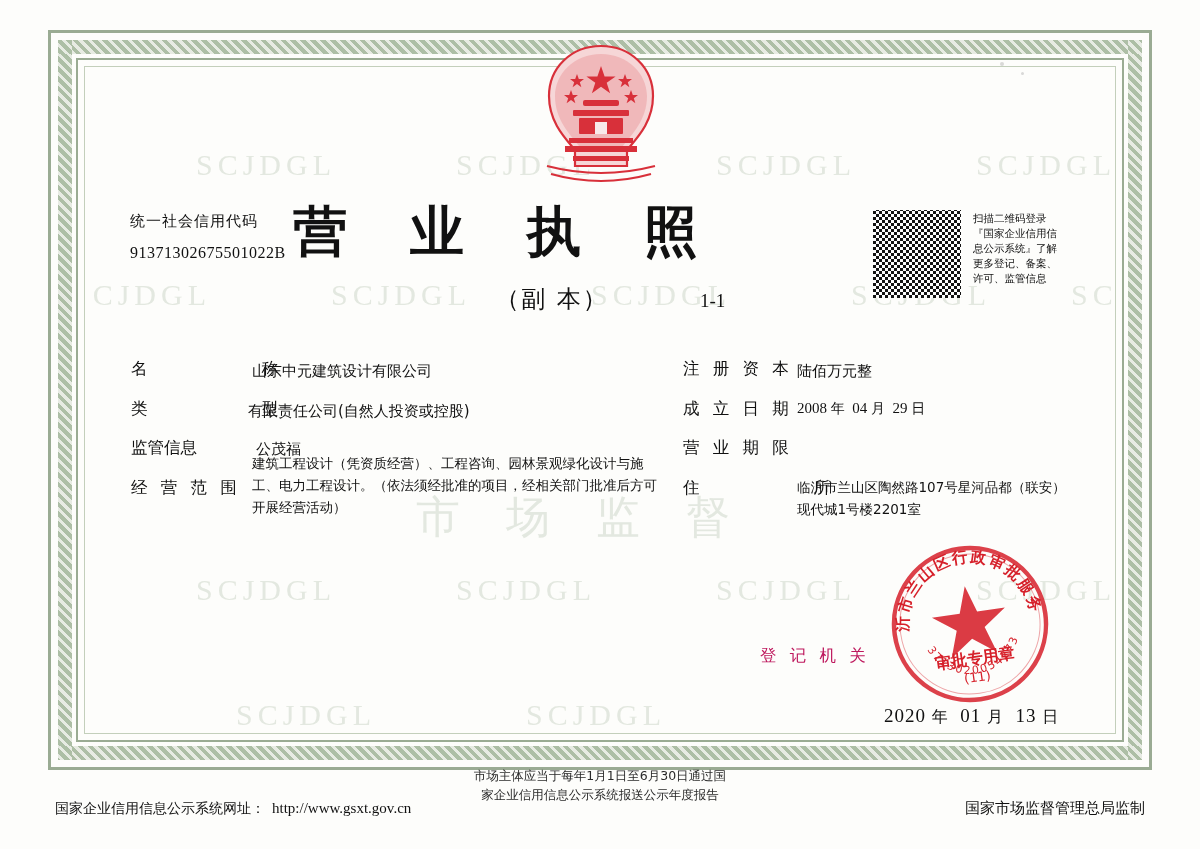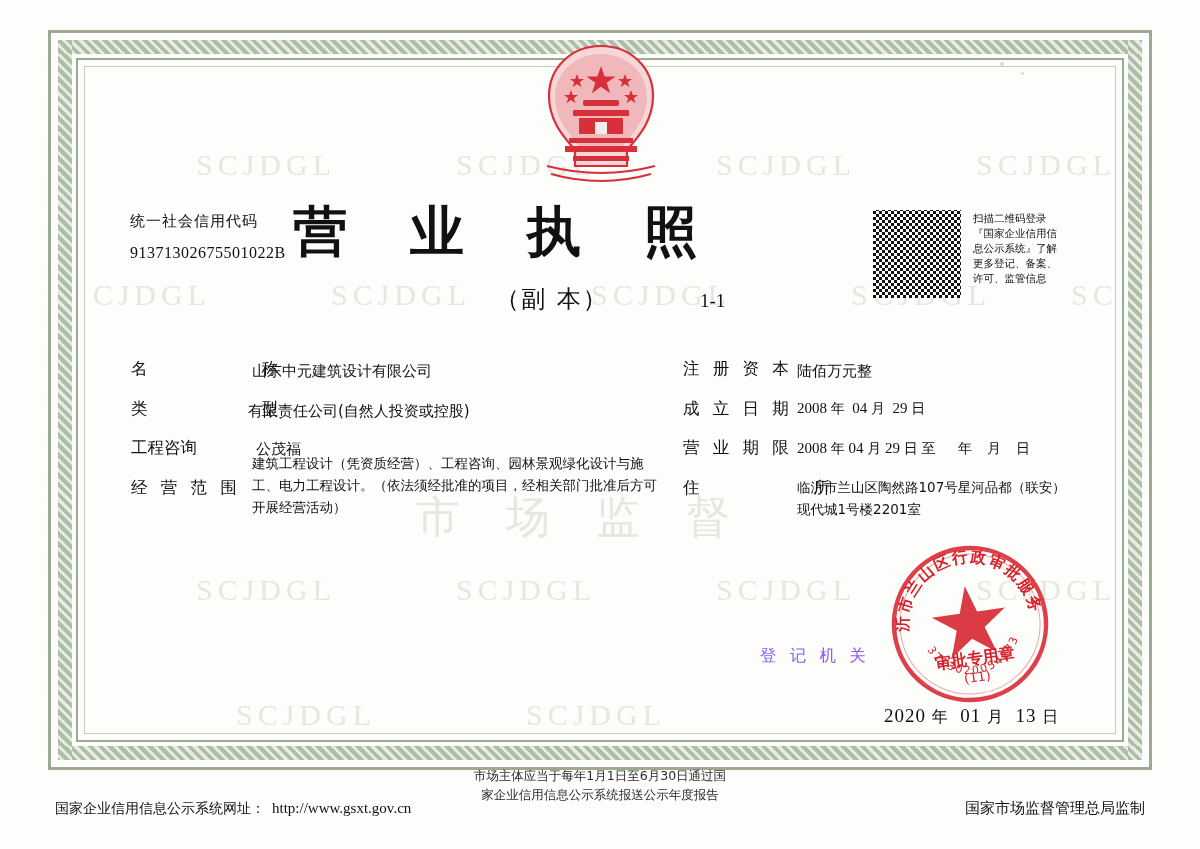--- a/index.html
+++ b/index.html
@@ -229,21 +229,21 @@
   }
   .val-estdate { left: 797px; top: 400px; }
   .val-term    { left: 797px; top: 440px; }
 
   .lbl-registrar {
     position: absolute;
     left: 760px; top: 645px;
     font-family: "DejaVu Sans", sans-serif;
     font-size: 16.5px;
     letter-spacing: 4px;
-    color: #8b5cf6;
+    color: #be185d;
   }
   .issue-date {
     position: absolute;
     left: 884px; top: 705px;
     font-family: "Liberation Serif", serif;
     font-size: 19px;
     letter-spacing: 1px;
     color: #111;
     white-space: nowrap;
     text-align: center;
@@ -371,55 +371,40 @@
 
   <div class="qr"></div>
   <div class="qr-note">扫描二维码登录『国家企业信用信息公示系统』了解更多登记、备案、许可、监管信息</div>
 
   <div class="field-label lbl-name">名　　称</div>
   <div class="field-value val-name">山东中元建筑设计有限公司</div>
 
   <div class="field-label lbl-type">类　　型</div>
   <div class="field-value val-type">有限责任公司(自然人投资或控股)</div>
 
-  <div class="field-label lbl-rep">工程咨询</div>
+  <div class="field-label lbl-rep">监管信息</div>
   <div class="field-value val-rep">公茂福</div>
 
   <div class="field-label lbl-scope">经 营 范 围</div>
   <div class="field-value val-scope small">建筑工程设计（凭资质经营）、工程咨询、园林景观绿化设计与施工、电力工程设计。（依法须经批准的项目，经相关部门批准后方可开展经营活动）</div>
 
   <div class="field-label lbl-capital">注 册 资 本</div>
   <div class="field-value val-capital">陆佰万元整</div>
 
   <div class="field-label lbl-estdate">成 立 日 期</div>
   <div class="date-row val-estdate">
     <span>2008</span>
     <span class="unit">年</span>
     &nbsp;<span>04</span>
     <span class="unit">月</span>
     &nbsp;<span>29</span>
     <span class="unit">日</span>
   </div>
 
   <div class="field-label lbl-term">营 业 期 限</div>
-  <div class="date-row val-term">
-    <span>2008</span>
-    <span class="unit">年</span>
-    <span>04</span>
-    <span class="unit">月</span>
-    <span>29</span>
-    <span class="unit">日</span>
-    <span class="unit">至</span>
-    &nbsp;&nbsp;&nbsp;&nbsp;<span></span>
-    <span class="unit">年</span>
-    &nbsp;&nbsp;<span></span>
-    <span class="unit">月</span>
-    &nbsp;&nbsp;<span></span>
-    <span class="unit">日</span>
-  </div>
 
   <div class="field-label lbl-address">住　　所</div>
   <div class="field-value val-address small">临沂市兰山区陶然路107号星河品都（联安）现代城1号楼2201室</div>
 
   <div class="lbl-registrar">登 记 机 关</div>
 
   <div class="seal">
     <svg width="168" height="168" viewBox="0 0 168 168">
       <defs>
         <path id="arcTop" d="M 22 84 A 62 62 0 0 1 146 84"></path>

